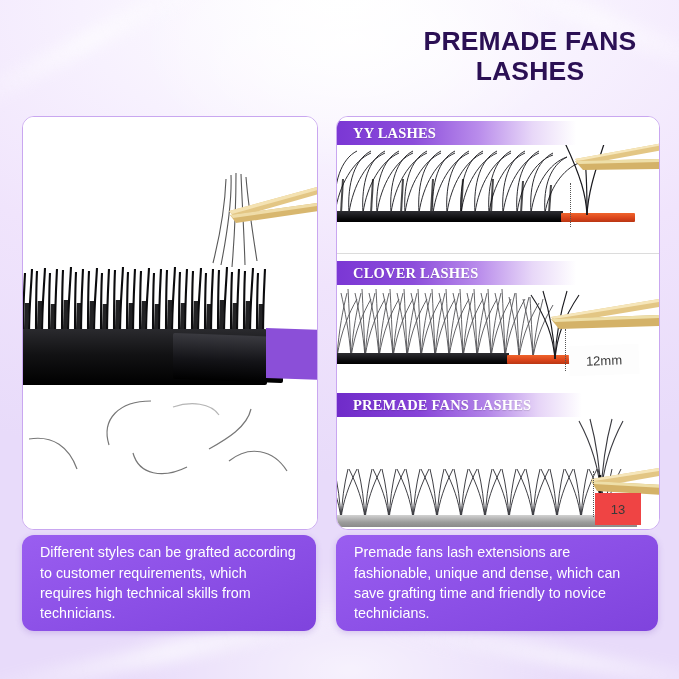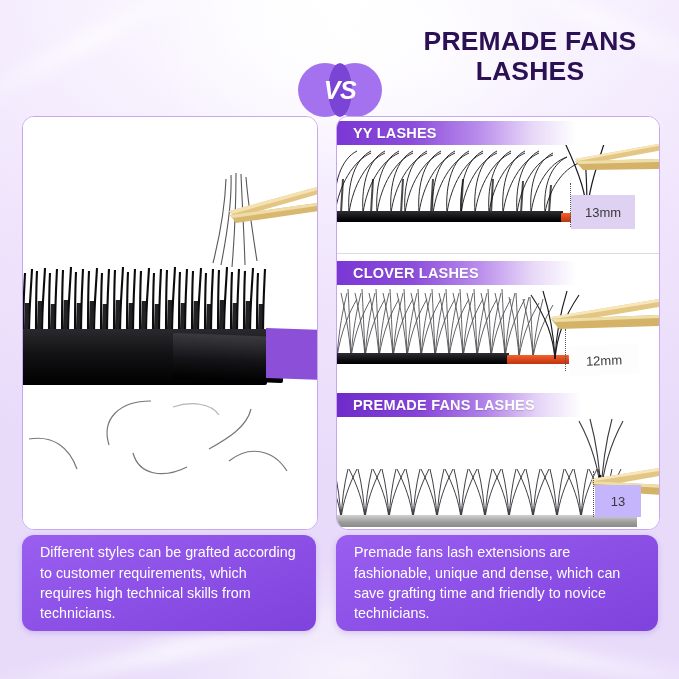--- a/index.html
+++ b/index.html
@@ -75,30 +75,30 @@
   .rsec{position:absolute;left:0;width:322px;background:#fff;overflow:hidden;}
   .rsec-1{top:0;height:136px;}
   .rsec-2{top:140px;height:136px;}
   .rsec-3{top:272px;height:140px;}
   .rdiv{position:absolute;left:0;width:322px;height:1px;background:#dcdcdc;}
   .rdiv-1{top:136px;}
   .rdiv-2{top:272px;}
 
   .sec-label{position:absolute;left:0;top:4px;height:24px;width:272px;
     background:linear-gradient(90deg,#7b37d4 0%,#8c4ddb 28%,#b98ceb 52%,#e8d8f8 72%,#ffffff 88%);
-    display:flex;align-items:center;}
+    display:flex;align-items:center;font-family:Liberation Serif, serif;}
   .sec-label span{color:#ffffff;font-size:14.5px;font-weight:bold;padding-left:16px;letter-spacing:.2px;
     text-shadow:0 1px 1px rgba(0,0,0,.15);}
   .sec3-label{background:linear-gradient(90deg,#6f2bc9 0%,#8643d8 30%,#b284e8 55%,#e6d4f7 74%,#ffffff 90%);}
 
   .meas{position:absolute;display:flex;align-items:center;justify-content:center;
     font-size:13px;color:#3a3a3a;}
   .meas-13mm{left:234px;top:78px;width:64px;height:34px;background:#ded1f2;}
   .meas-12mm{left:232px;top:88px;width:70px;height:30px;background:#fdfdfd;transform:rotate(-2.2deg);}
-  .meas-13{left:258px;top:96px;width:46px;height:32px;background:#c4b5fd;}
+  .meas-13{left:258px;top:104px;width:46px;height:32px;background:#ef4444;}
   .meas-dot{position:absolute;border-left:1.5px dotted #555;}
 
   .orange-bar{position:absolute;height:9px;background:linear-gradient(180deg,#f0642c 0%,#d8431a 60%,#b93613 100%);border-radius:1px;}
   .black-bar{position:absolute;height:11px;background:linear-gradient(180deg,#2e2e33 0%,#0a0a0c 70%,#000 100%);}
   .grey-bar{position:absolute;height:12px;background:linear-gradient(180deg,#d2d2d2 0%,#9c9c9c 60%,#8a8a8a 100%);}
 
   .fanart{position:absolute;overflow:hidden;}
   .fanart svg{display:block;}
 
   
@@ -118,26 +118,20 @@
   <div class="bg"></div>
   <div class="bg-glow g1"></div>
   <div class="bg-glow g2"></div>
   <div class="bg-streak s1"></div>
   <div class="bg-streak s2"></div>
   <div class="bg-streak s3"></div>
   <div class="bg-streak s4"></div>
 
   <div class="header">
 
-    <div class="vs-badge">
-      <div class="vs-c vs-c-l"></div>
-      <div class="vs-c vs-c-r"></div>
-      <div class="vs-overlap"></div>
-      <div class="vs-text">VS</div>
-    </div>
 
     <div class="head-title head-right">PREMADE FANS LASHES</div>
   </div>
 
   <div class="panel panel-left">
     <div class="lp">
 
       <div class="tweez tw-left">
         <svg width="120" height="110" viewBox="0 0 120 110">
           <g stroke="#3a3a3a" stroke-width="1.1" fill="none" opacity=".85">
@@ -310,21 +304,20 @@
           <path d="M4 20 L92 4 L92 6 L7 22 Z" fill="#f6e6ba"></path>
           <path d="M4 22 L92 20 L92 30 L12 31 Z" fill="#d4b268"></path>
           <path d="M4 22 L92 20 L92 23 L8 25 Z" fill="#eedfa9"></path>
         </svg>
       </div>
 
       <div class="sec-label">
         <span>YY LASHES</span>
       </div>
       <div class="meas-dot" style="left:233px;top:66px;height:44px;"></div>
-      <div class="meas meas-13mm">13mm</div>
     </div>
     <div class="rdiv rdiv-1"></div>
 
     <div class="rsec rsec-2">
       <div class="fanart" style="left:-6px;top:28px;width:230px;height:72px;">
         <svg width="230" height="72" viewBox="0 0 230 72" preserveAspectRatio="none">
           <g stroke="#333338" stroke-width=".9" fill="none" opacity=".85">
             <path d="M6 72 C4 46, 0 26, -4 8"></path>
               <path d="M6 72 C5 44, 4 22, 3 4"></path>
             <path d="M6 72 C8 44, 12 24, 16 8"></path>

